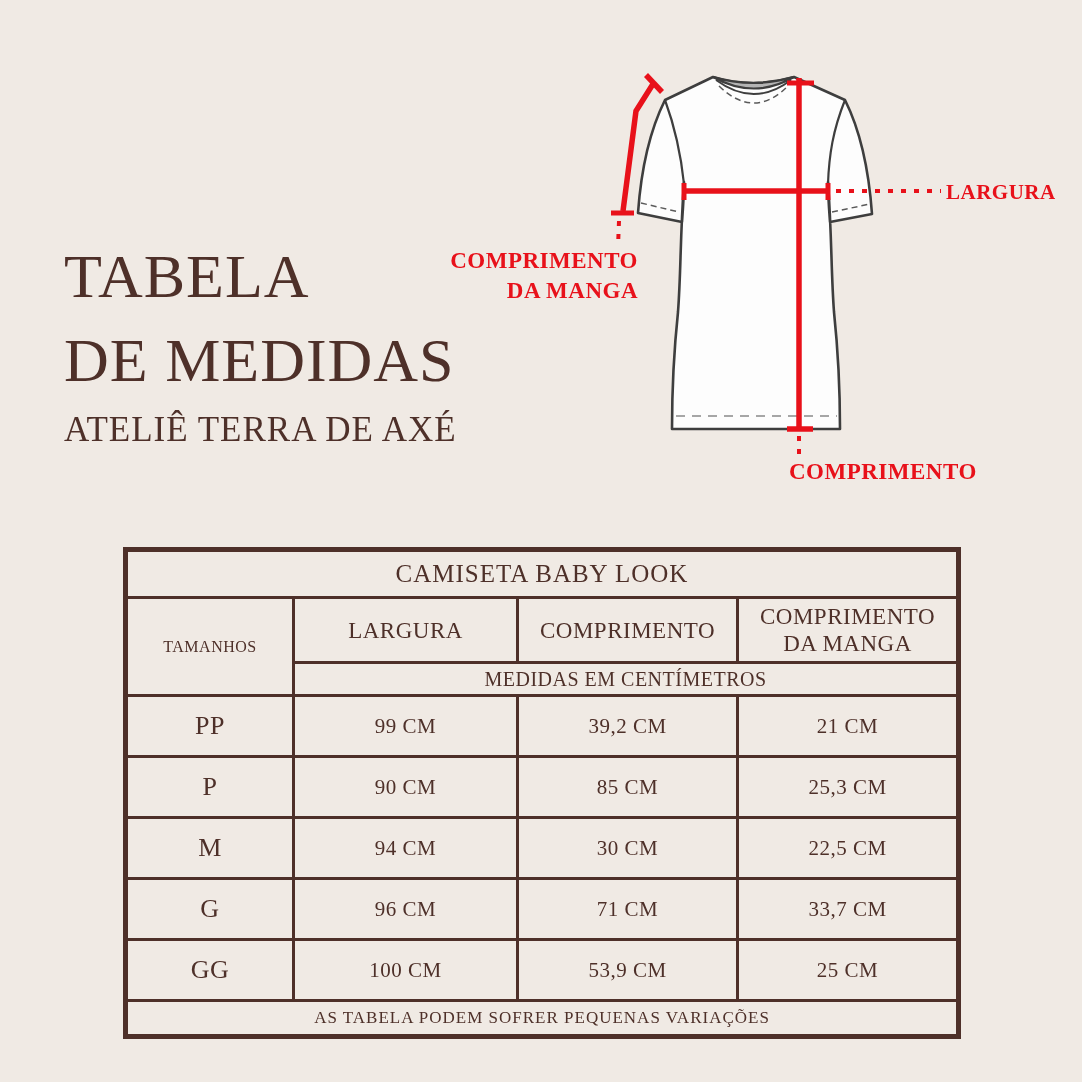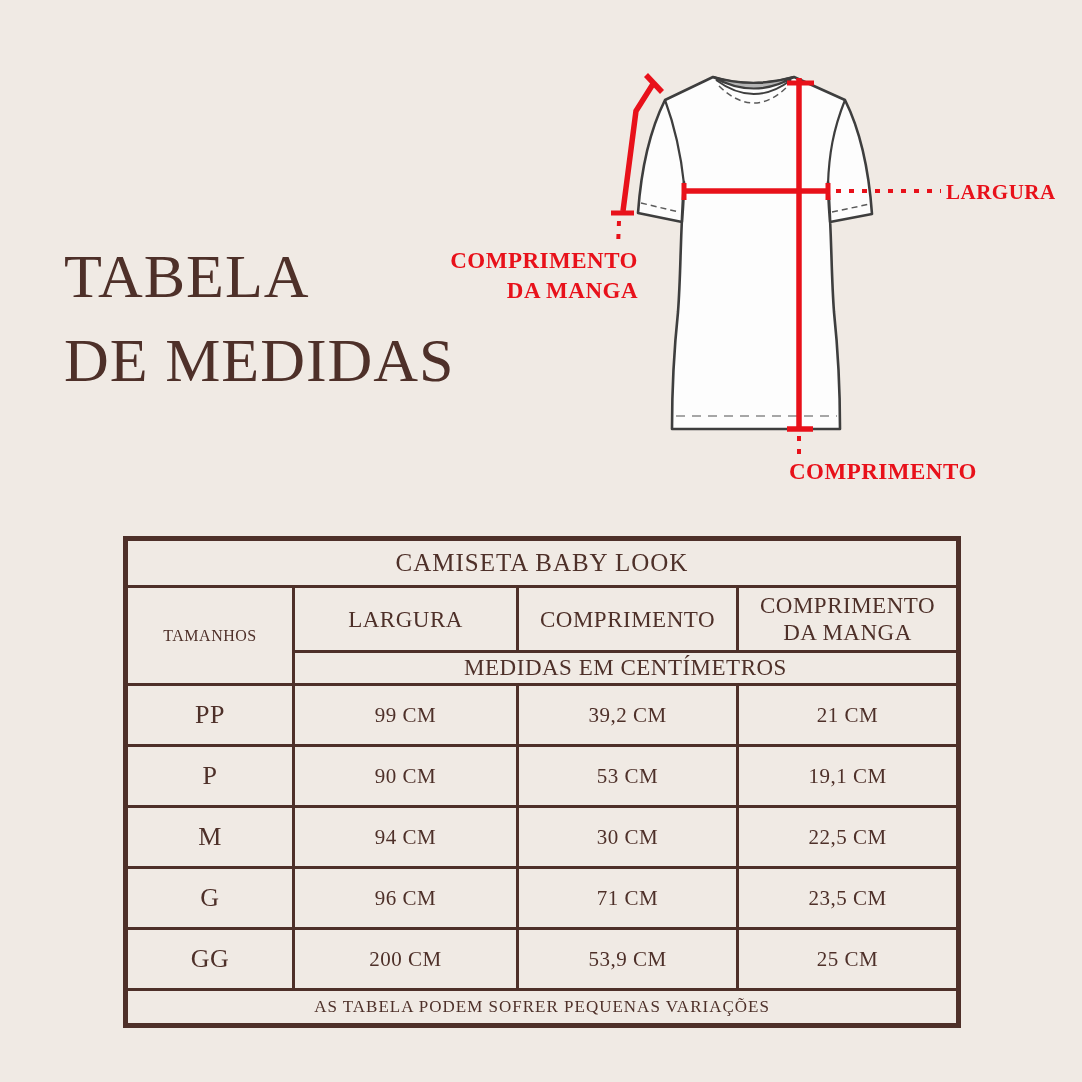--- a/index.html
+++ b/index.html
@@ -62,21 +62,21 @@
     font-size:23px;
     line-height:30px;
     letter-spacing:0.5px;
     text-align:right;
     white-space:normal;
   }
 
   
   table.size-table{
     position:absolute;
-    left:123px; top:536px;
+    left:123px; top:547px;
     width:833px;
     border-collapse:collapse;
     table-layout:fixed;
     color:#4e3029;
   }
   table.size-table th, table.size-table td{
     border:3px solid #4e3029;
     text-align:center;
     vertical-align:middle;
     padding:0;
@@ -94,21 +94,21 @@
     letter-spacing:0.5px;
     padding:0 10px !important;
     line-height:27px;
   }
   .t-sizehead{
     font-size:16px;
     letter-spacing:0.5px;
   }
   .t-unit{
     height:30px;
-    font-size:23px;
+    font-size:20px;
     letter-spacing:0.5px;
   }
   .t-size{
     height:58px;
     font-size:26px;
     font-weight:bold;
     letter-spacing:0.5px;
   }
   .t-val{
     font-size:21px;
@@ -121,20 +121,21 @@
   }
 </style>
 </head>
 <body>
 
 <div class="canvas">
 
   <div class="title-block">
     <div class="title-line">TABELA</div>
     <div class="title-line">DE MEDIDAS</div>
+    <div class="subtitle">ATELIÊ TERRA DE AXÉ</div>
   </div>
 
   <svg class="diagram" viewBox="0 0 1082 1082">
 
     <path d="M665,100
          L713,77
          Q753,89 794,77
          L845,100
          C860,130 869,172 872,214
          L830,222
@@ -208,38 +209,38 @@
     </tr>
     <tr>
       <td class="t-size">PP</td>
       <td class="t-val">99 CM</td>
       <td class="t-val">39,2 CM</td>
       <td class="t-val">21 CM</td>
     </tr>
     <tr>
       <td class="t-size">P</td>
       <td class="t-val">90 CM</td>
-      <td class="t-val">53 CM</td>
-      <td class="t-val">19,1 CM</td>
+      <td class="t-val">85 CM</td>
+      <td class="t-val">25,3 CM</td>
     </tr>
     <tr>
       <td class="t-size">M</td>
       <td class="t-val">94 CM</td>
       <td class="t-val">30 CM</td>
       <td class="t-val">22,5 CM</td>
     </tr>
     <tr>
       <td class="t-size">G</td>
       <td class="t-val">96 CM</td>
       <td class="t-val">71 CM</td>
-      <td class="t-val">23,5 CM</td>
+      <td class="t-val">33,7 CM</td>
     </tr>
     <tr>
       <td class="t-size">GG</td>
-      <td class="t-val">200 CM</td>
+      <td class="t-val">100 CM</td>
       <td class="t-val">53,9 CM</td>
       <td class="t-val">25 CM</td>
     </tr>
     <tr>
       <td class="t-foot" colspan="4">AS TABELA PODEM SOFRER PEQUENAS VARIAÇÕES</td>
     </tr>
   </tbody>
     </table>
 
 </div>

